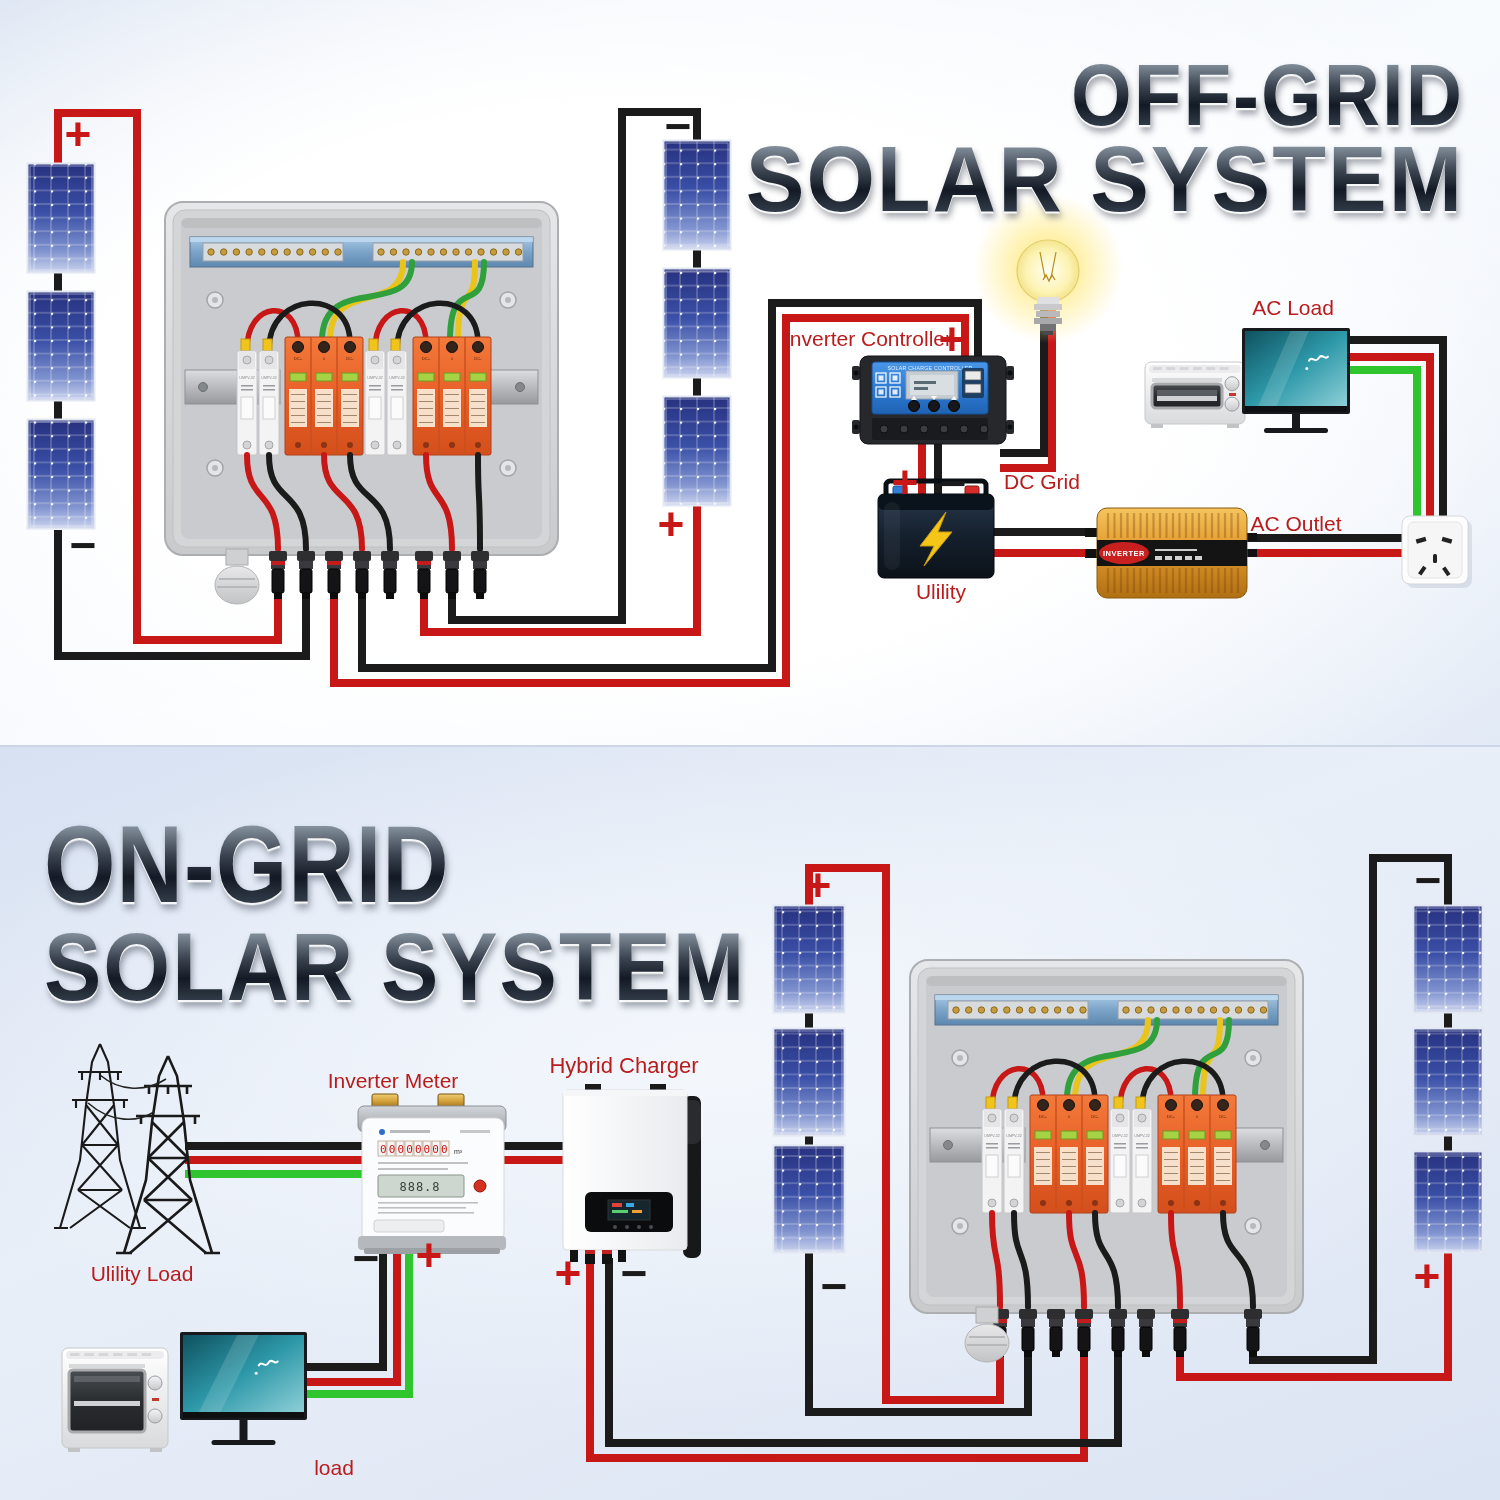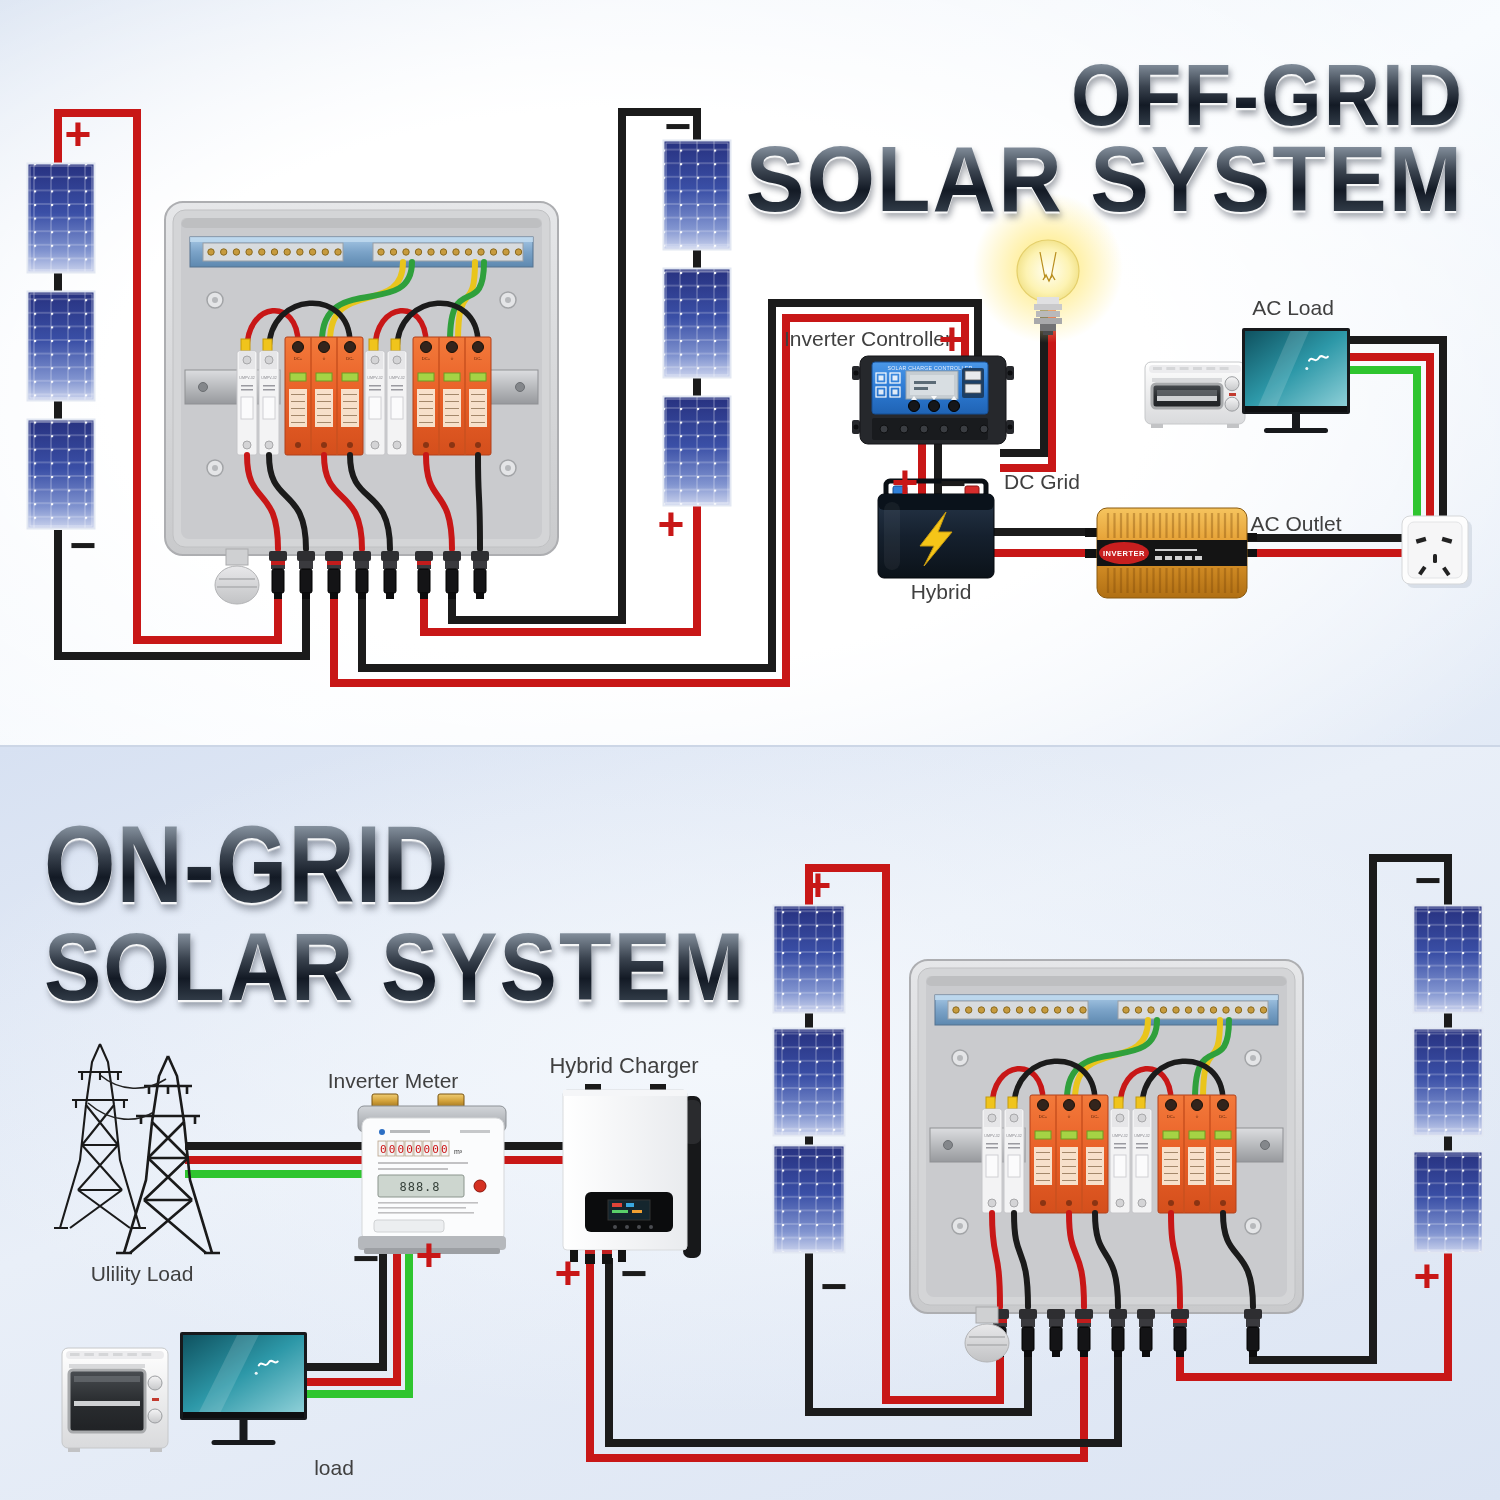--- a/index.html
+++ b/index.html
@@ -6,21 +6,21 @@
   #stage{position:relative;width:1500px;height:1500px;overflow:hidden;
          font-family:"Liberation Sans",sans-serif}
   .half{position:absolute;left:0;width:100%}
   .half-top{top:0;height:745px;
     background:radial-gradient(70% 75% at 42% 52%, #ffffff 0%, #ffffff 50%, rgba(255,255,255,0) 100%),
                linear-gradient(150deg,#d8e2f1 0%,#eef3fa 22%,#f8fbfe 55%,#e2eaf6 100%);}
   .half-bottom{top:745px;height:755px;border-top:2px solid #ccd6e6;
     background:radial-gradient(75% 65% at 48% 42%, #f3f7fc 0%, rgba(243,247,252,0) 72%),
                linear-gradient(160deg,#d7e1f2 0%,#e9eff8 40%,#dbe4f3 100%);}
   #art{position:absolute;left:0;top:0}
-  .lbl{position:absolute;transform:translateX(-50%);font-size:21px;color:#404040;white-space:nowrap}
+  .lbl{position:absolute;transform:translateX(-50%);font-size:21px;color:#b91c1c;white-space:nowrap}
   .mk{position:absolute;transform:translate(-50%,-50%);font-weight:bold;font-size:46px;line-height:1;white-space:nowrap}
   .metal{position:absolute;font-weight:bold;white-space:nowrap;
     background:linear-gradient(180deg,#ccd3db 0%,#8d99a6 16%,#3a434f 42%,#131a25 60%,#2e3844 78%,#5f6a75 100%);
     -webkit-background-clip:text;background-clip:text;color:transparent;
     filter:drop-shadow(0 2px 0 rgba(255,255,255,.9)) drop-shadow(2px 4px 3px rgba(20,30,45,.38));}
   #t-off1{top:44px;right:36px;font-size:78px;letter-spacing:2px;transform:scaleY(1.12);transform-origin:top right}
   #t-off2{top:126px;right:36px;font-size:88px;letter-spacing:2px;transform:scaleY(1.05);transform-origin:top right}
   #t-on1{top:803px;left:44px;font-size:92px;letter-spacing:1px;transform:scaleY(1.18);transform-origin:top left}
   #t-on2{top:912px;left:44px;font-size:86px;letter-spacing:2px;transform:scaleY(1.12);transform-origin:top left}
   #lbl-hybrid{font-size:22px}
@@ -919,21 +919,21 @@
       </g>
     </svg>
 
   <div class="metal" id="t-off1">OFF-GRID</div>
   <div class="metal" id="t-off2">SOLAR SYSTEM</div>
   <div class="metal" id="t-on1">ON-GRID</div>
   <div class="metal" id="t-on2">SOLAR SYSTEM</div>
 
   <div class="lbl" style="left:868px;top:327px">Inverter Controller</div>
   <div class="lbl" style="left:1042px;top:470px">DC Grid</div>
-  <div class="lbl" style="left:941px;top:580px">Hybrid</div>
+  <div class="lbl" style="left:941px;top:580px">Ulility</div>
   <div class="lbl" style="left:1293px;top:296px">AC Load</div>
   <div class="lbl" style="left:1296px;top:512px">AC Outlet</div>
   <div class="lbl" style="left:393px;top:1069px">Inverter Meter</div>
   <div class="lbl" id="lbl-hybrid" style="left:624px;top:1053px">Hybrid Charger</div>
   <div class="lbl" style="left:142px;top:1262px">Ulility Load</div>
   <div class="lbl" style="left:334px;top:1456px">load</div>
 
   <div id="markers">
       <div class="mk" style="left: 78px; top: 134px; color: rgb(200, 23, 23);">+</div>
       <div class="mk" style="left: 83px; top: 545px; color: rgb(27, 27, 27);">−</div>

